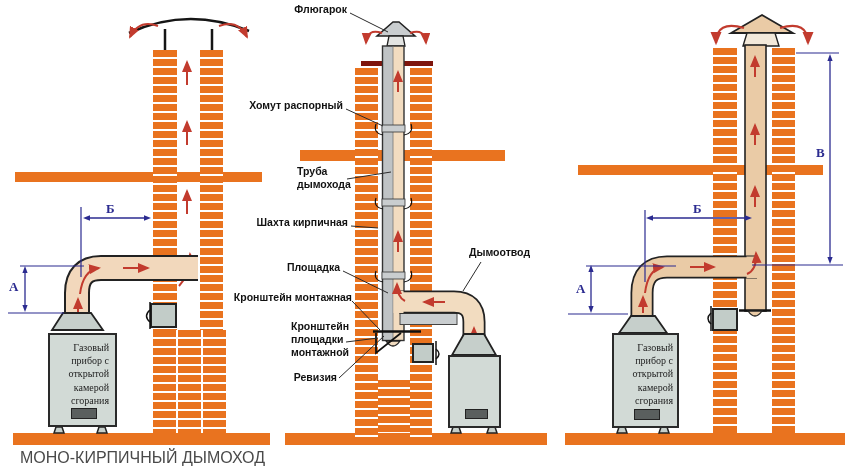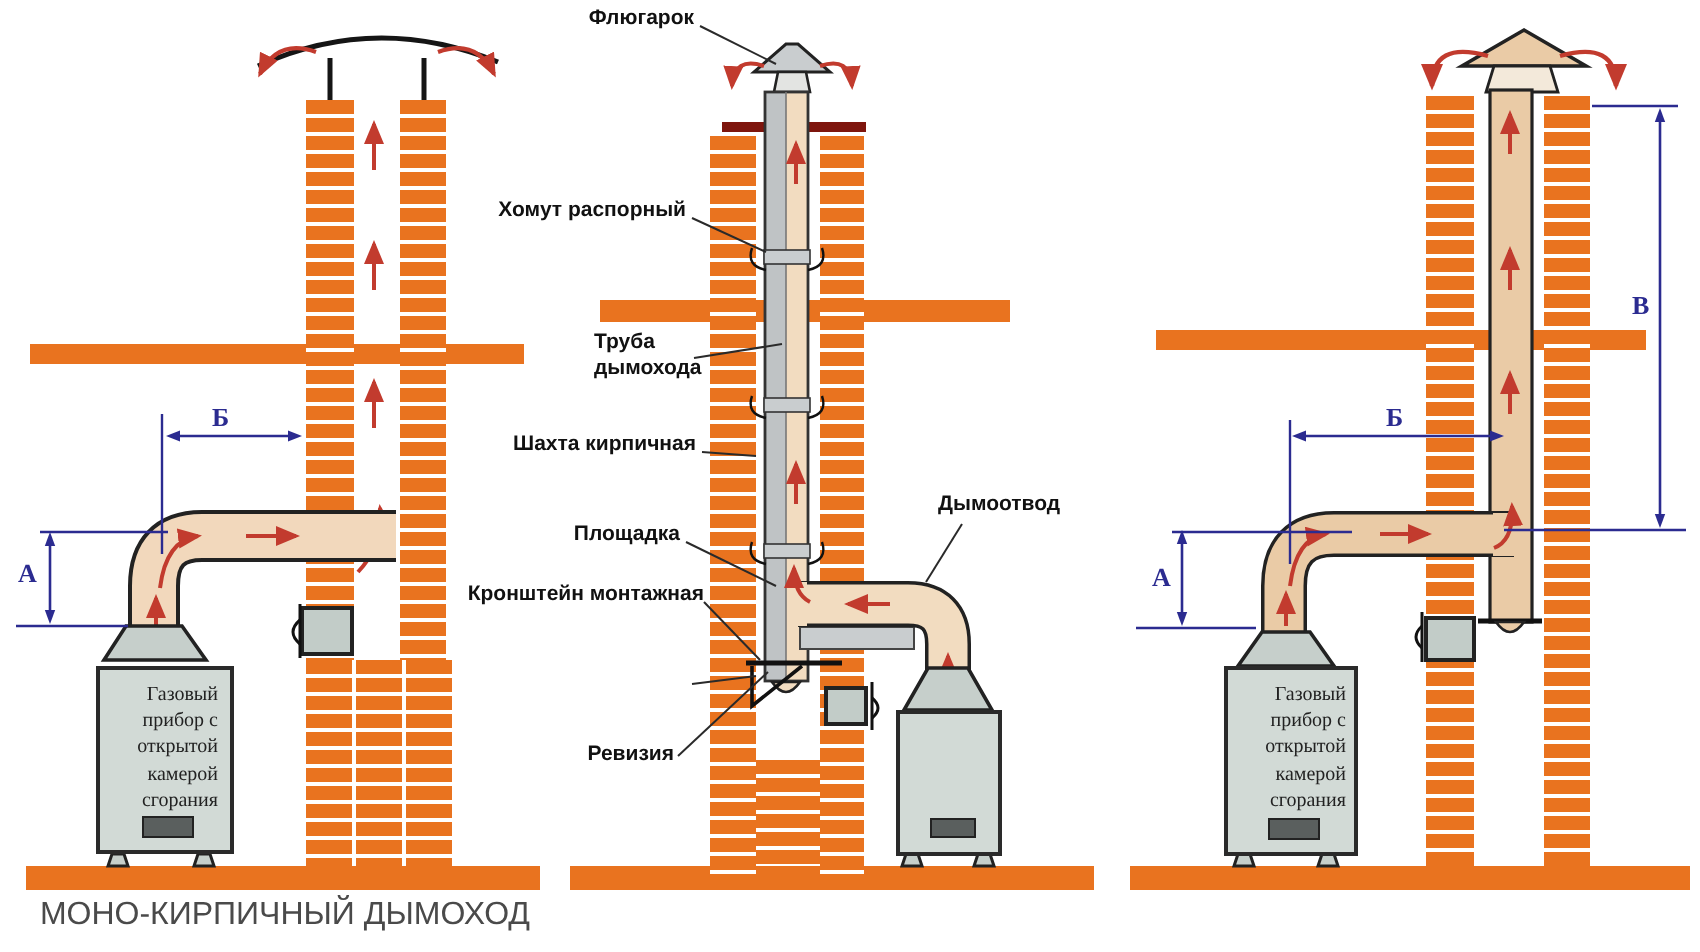--- a/index.html
+++ b/index.html
@@ -242,20 +242,21 @@
     <div class="btxt">Газовый прибор с открытой камерой сгорания</div>
     <div class="slot" style="left:20px;top:74px;width:24px;height:9px"></div>
   </div>
 
   <div class="lbl" style="right:503px;top:3px">Флюгарок</div>
   <div class="lbl" style="right:507px;top:99px">Хомут распорный</div>
   <div class="lbl wrap" style="left:285px;top:165px;width:62px">Труба дымохода</div>
   <div class="lbl" style="right:502px;top:216px">Шахта кирпичная</div>
   <div class="lbl" style="right:510px;top:261px">Площадка</div>
   <div class="lbl" style="right:498px;top:291px">Кронштейн монтажная</div>
+  <div class="lbl wrap" style="left:279px;top:320px;width:68px">Кронштейн площадки монтажной</div>
   <div class="lbl" style="right:513px;top:371px">Ревизия</div>
   <div class="lbl" style="left:469px;top:246px">Дымоотвод</div>
 
   <div class="dim" style="left:106px;top:201px">Б</div>
   <div class="dim" style="left:9px;top:279px">А</div>
   <div class="dim" style="left:693px;top:201px">Б</div>
   <div class="dim" style="left:576px;top:281px">А</div>
   <div class="dim" style="left:816px;top:145px">В</div>
 
   <div class="title" style="left:5px;top:449px;width:260px">МОНО-КИРПИЧНЫЙ ДЫМОХОД</div>

